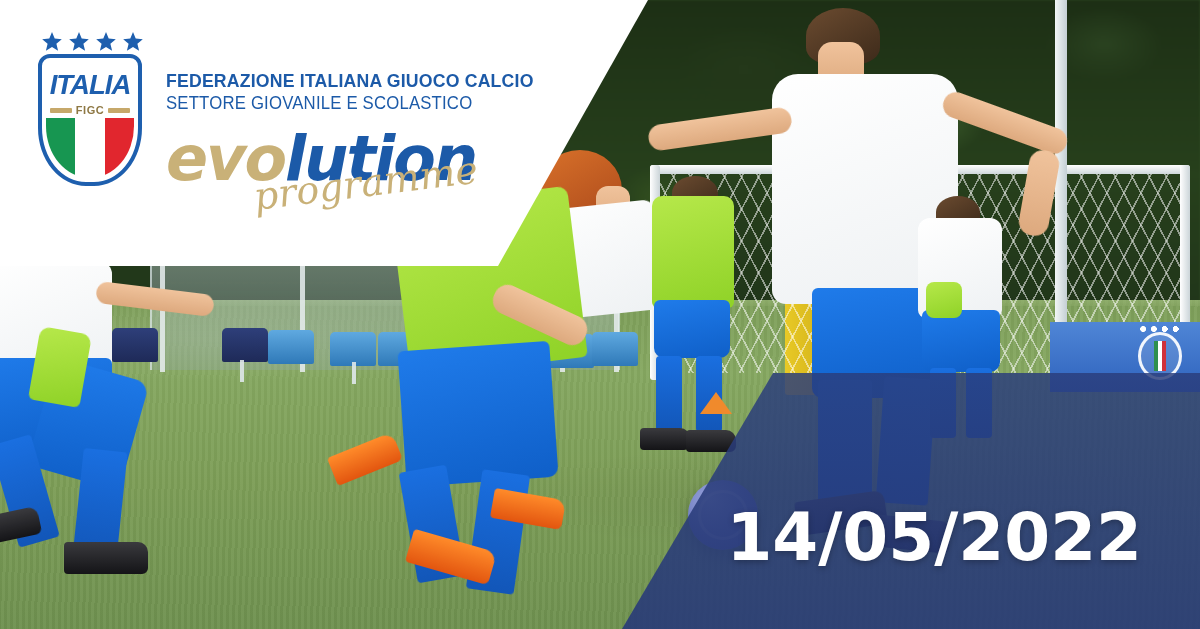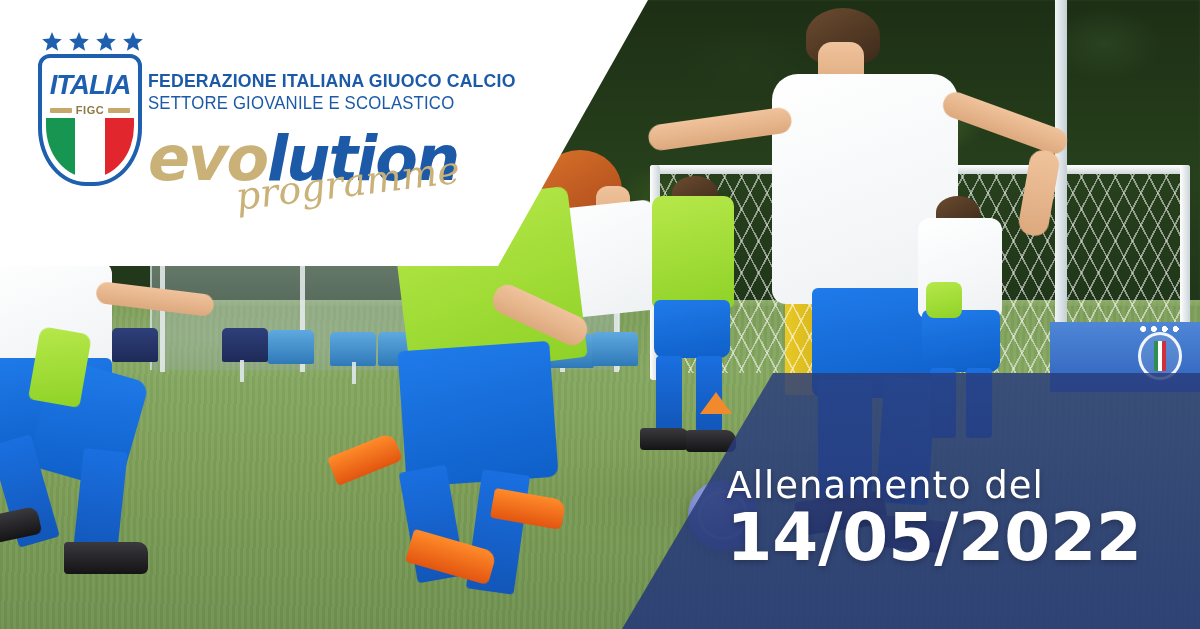--- a/index.html
+++ b/index.html
@@ -199,21 +199,21 @@
 
   
   .white-panel {
     position: absolute; left: 0; top: 0; width: 660px; height: 266px;
     background: #ffffff;
     clip-path: polygon(0 0, 648px 0, 498px 266px, 0 266px);
   }
 
   .logo-row {
     position: absolute; left: 38px; top: 32px;
-    display: flex; align-items: flex-start; gap: 2px;
+    display: flex; align-items: flex-start; gap: 20px;
   }
 
   
   .shield-wrap { position: relative; width: 108px; }
   .stars {
     display: flex; justify-content: center; gap: 7px;
     margin-bottom: 3px;
   }
   .shield {
     position: relative;
@@ -481,17 +481,16 @@
             <span class="evo-gold">evo</span><span class="evo-blue">lution</span>
           </div>
           <div class="prog-word">programme</div>
         </div>
       </div>
 
     </div>
   </div>
 
   <div class="caption">
-    <div class="caption-top">Allenamento del</div>
     <div class="caption-date">14/05/2022</div>
   </div>
 
 </div>
 
 </body></html>

